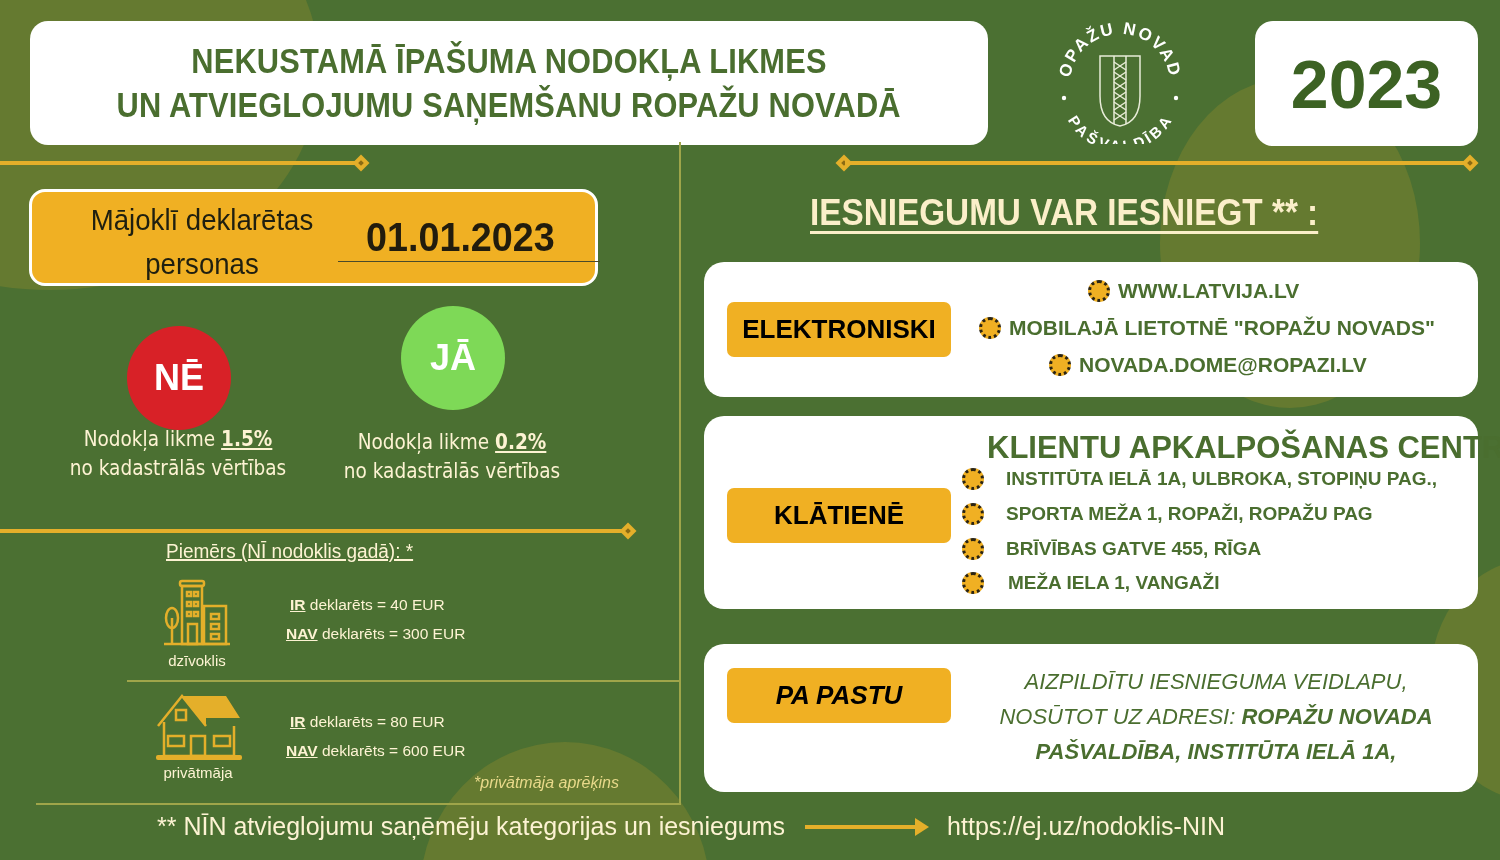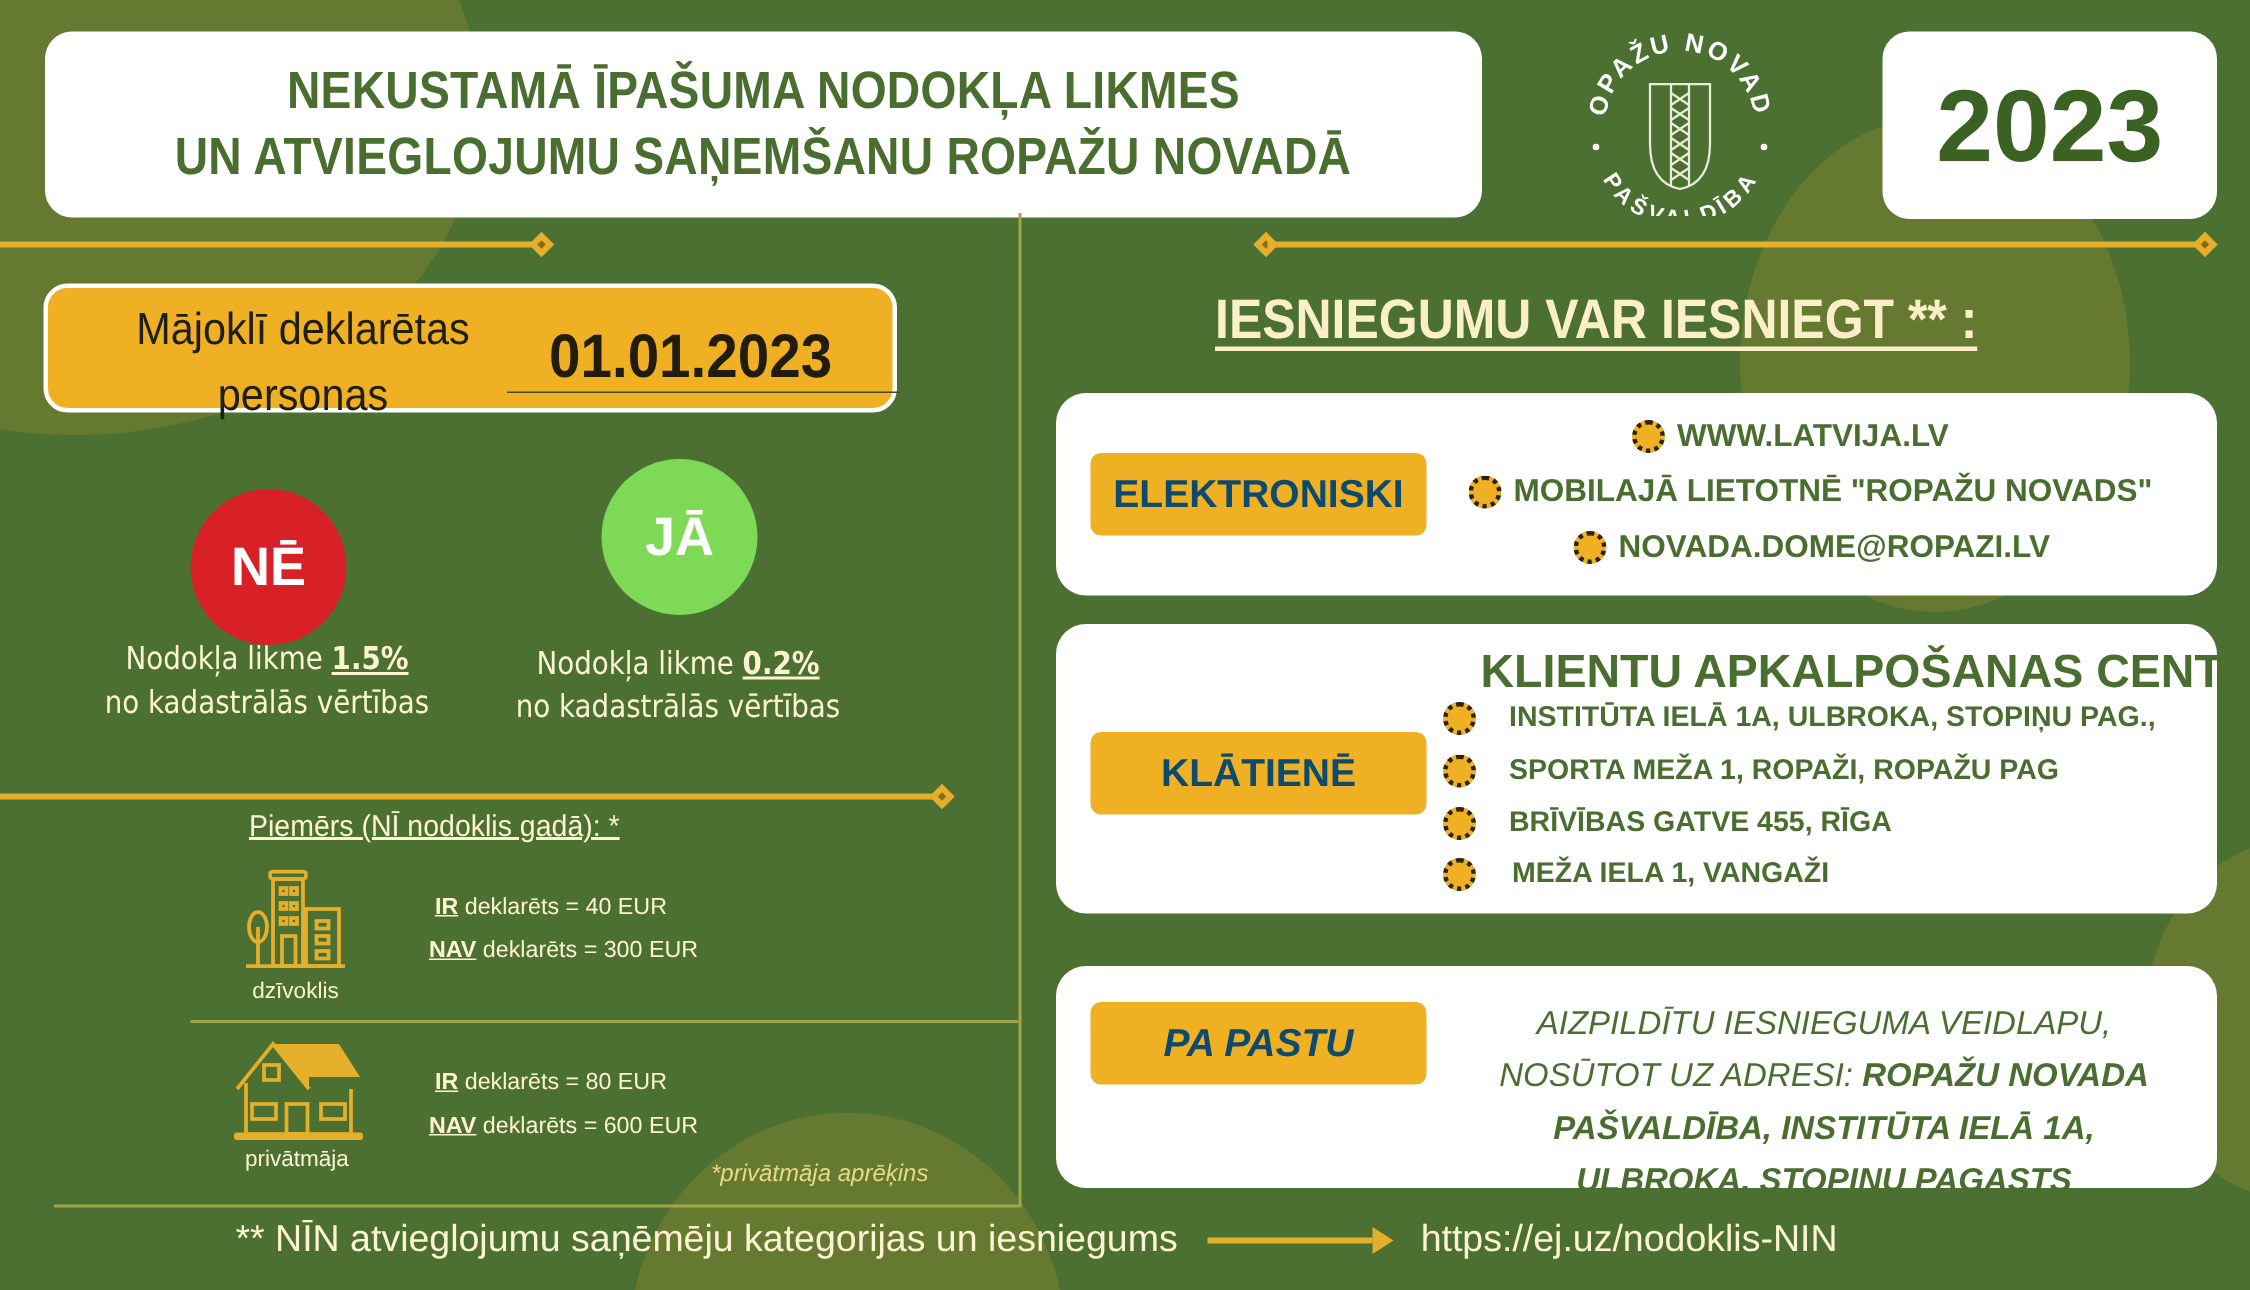--- a/index.html
+++ b/index.html
@@ -40,21 +40,21 @@
     position: absolute; width: 12px; height: 12px; background: #e4af2a;
     transform: rotate(45deg);
   }
   .diamond::after {
     content: ""; position: absolute; left: 4px; top: 4px; width: 4px; height: 4px; background: #8a6a14;
   }
   .vline { position: absolute; width: 2px; background: #9fa54a; }
   .hline-thin { position: absolute; height: 2px; background: #9fa54a; }
 
   .decl-box {
-    position: absolute; left: 29px; top: 189px; width: 569px; height: 86px;
+    position: absolute; left: 29px; top: 189px; width: 569px; height: 97px;
     background: #f0b023; border: 3px solid #fff; border-radius: 16px;
   }
   .decl-label {
     position: absolute; left: 30px; top: 6px; width: 280px; text-align: center;
     color: #1f1f10; font-size: 30px; line-height: 44px;
     transform: scaleX(0.92);
   }
   .decl-date {
     position: absolute; left: 334px; top: 22px; font-size: 41px; font-weight: bold; color: #221c0d;
     transform: scaleX(0.92); transform-origin: left;
@@ -98,21 +98,21 @@
 
   .card { position: absolute; left: 704px; width: 774px; background: #fff; border-radius: 20px; }
   .card-e { top: 262px; height: 135px; }
   .card-k { top: 416px; height: 193px; }
   .card-p { top: 644px; height: 148px; font-style: italic; }
 
   .badge {
     position: absolute; left: 23px; width: 224px; height: 55px;
     background: #f0b023; border-radius: 7px;
     display: flex; align-items: center; justify-content: center;
-    color: #0c4a6e; font-weight: bold; font-size: 26px;
+    color: #000000; font-weight: bold; font-size: 26px;
   }
   .card-e .badge { top: 40px; }
   .card-k .badge { top: 72px; }
   .card-p .badge { top: 24px; }
 
   .e-item {
     position: absolute; display: flex; align-items: center; gap: 8px;
     color: #4a6e2f; font-size: 21px; font-weight: bold; white-space: nowrap;
   }
   .sun { width: 22px; height: 22px; border-radius: 50%; background: #f0b023; border: 3px dotted #2b2412; flex: none; }
@@ -297,21 +297,20 @@
     <span>MEŽA IELA 1, VANGAŽI</span>
   </div>
 </div>
 
 <div class="card card-p">
   <div class="badge">PA PASTU</div>
   <div class="p-text">
     <div>AIZPILDĪTU IESNIEGUMA VEIDLAPU,</div>
     <div><span>NOSŪTOT UZ ADRESI: </span><b>ROPAŽU NOVADA</b></div>
     <div><b>PAŠVALDĪBA, INSTITŪTA IELĀ 1A,</b></div>
-    <div><b>ULBROKA, STOPIŅU PAGASTS</b></div>
   </div>
 </div>
 
 <div class="footer">
   <span>** NĪN atvieglojumu saņēmēju kategorijas un iesniegums</span>
   <span class="arrow">
       <span class="shaft"></span>
       <span class="head"></span>
     </span>
   <span>https://ej.uz/nodoklis-NIN</span>

